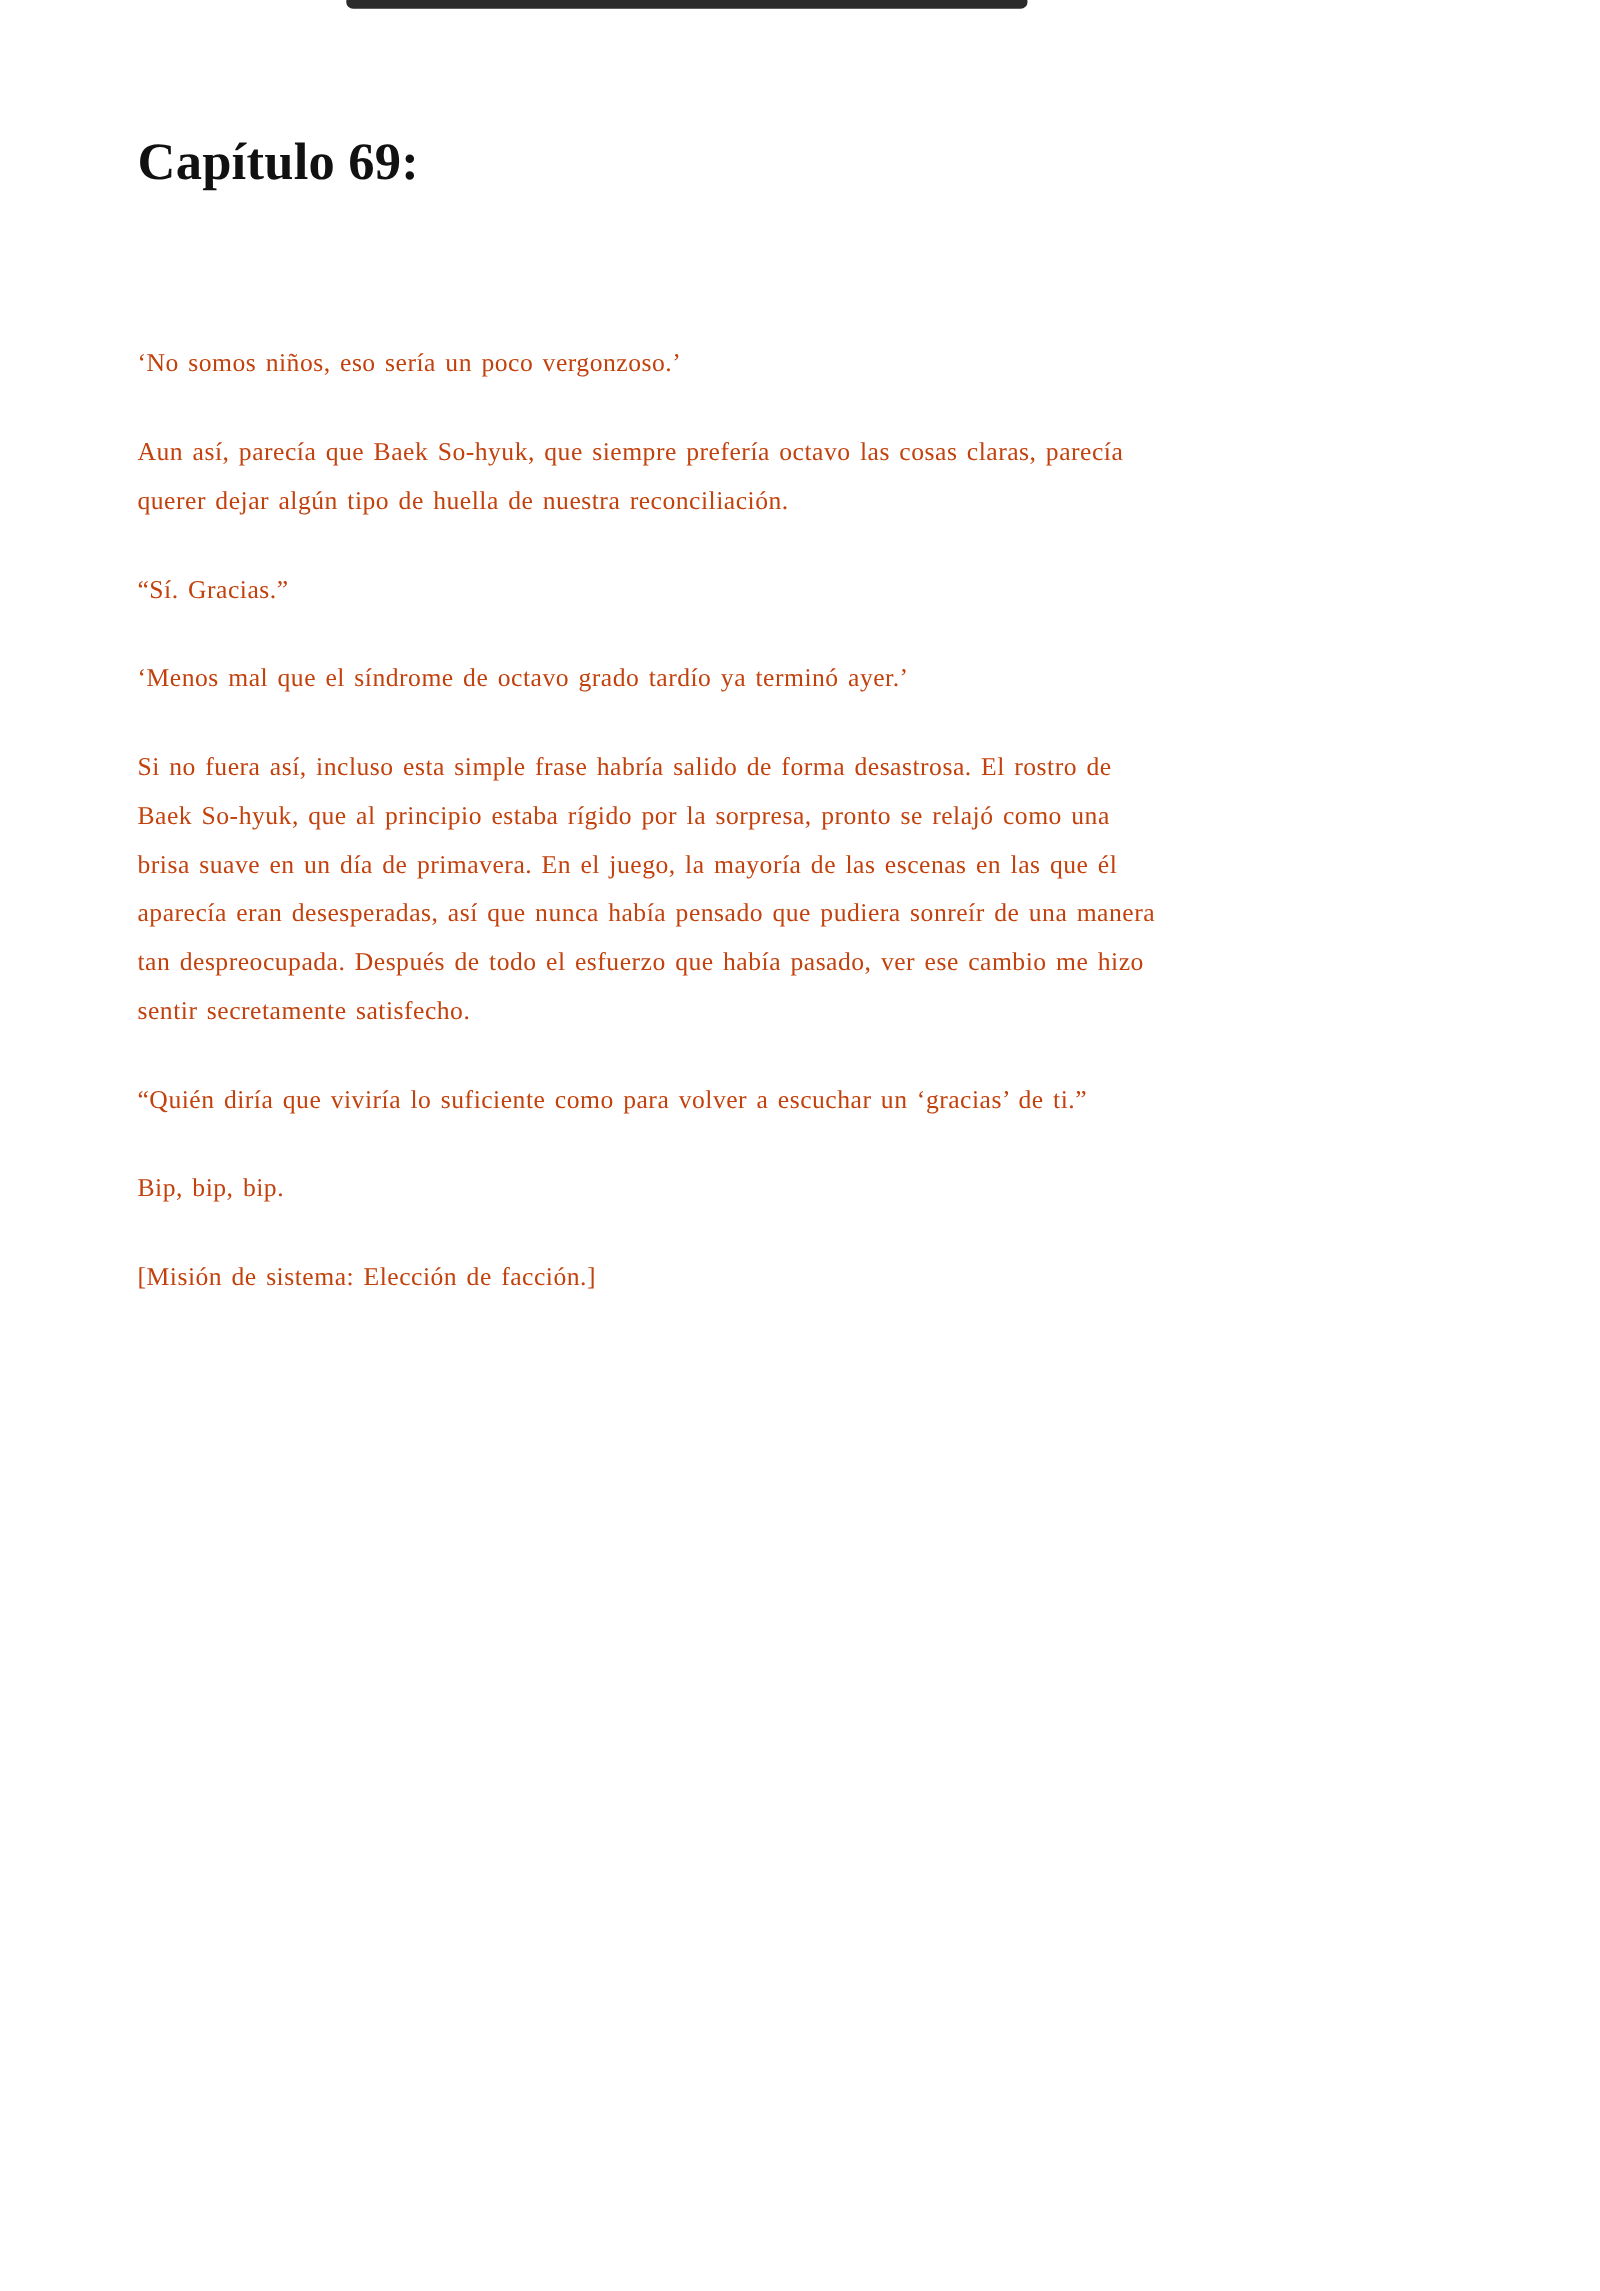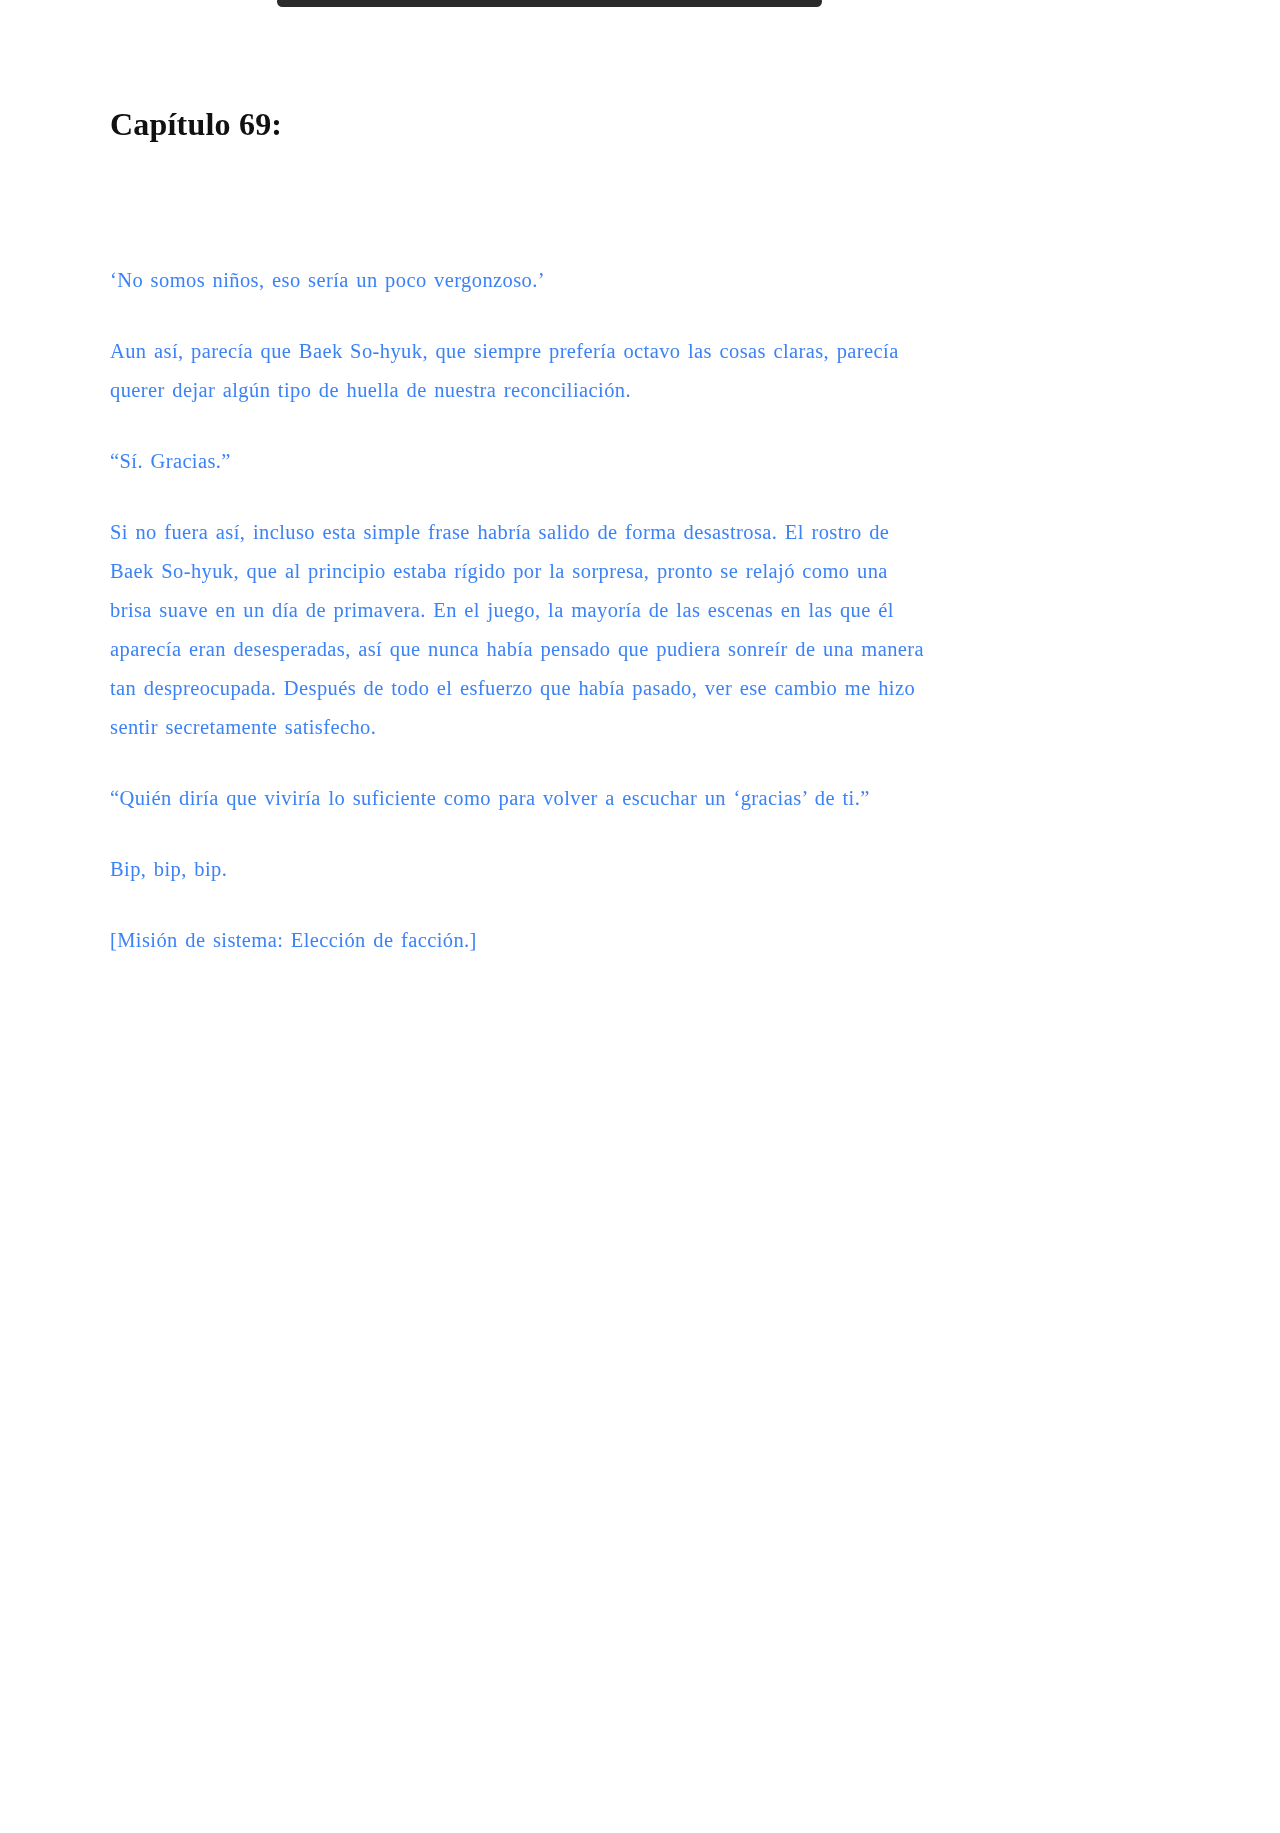--- a/index.html
+++ b/index.html
@@ -23,46 +23,47 @@
     width: 545px;
     height: 11px;
     background: #2b2b2b;
     border-radius: 6px;
   }
   .content {
     padding: 106px 170px 60px 110px;
     max-width: 1100px;
   }
   h1.chapter-title {
-    font-size: 32px;
+    font-size: 42px;
     font-weight: 700;
     letter-spacing: 0.2px;
     color: #111111;
     margin-bottom: 118px;
   }
   .paragraphs p {
     font-size: 20.5px;
     line-height: 39px;
     letter-spacing: 0.4px;
     word-spacing: 2px;
-    color: #3b82f6;
+    color: #c2410c;
     margin-bottom: 32px;
     max-width: 880px;
   }
 </style>
 </head>
 <body>
 
 <div class="page">
   <div class="top-bar"></div>
   <div class="content">
     <h1 class="chapter-title">Capítulo 69:</h1>
     <div class="paragraphs" id="paragraphs">
         <p>‘No somos niños, eso sería un poco vergonzoso.’</p>
         <p>Aun así, parecía que Baek So-hyuk, que siempre prefería octavo las cosas claras, parecía querer dejar algún tipo de huella de nuestra reconciliación.</p>
         <p>“Sí. Gracias.”</p>
+        <p>‘Menos mal que el síndrome de octavo grado tardío ya terminó ayer.’</p>
         <p>Si no fuera así, incluso esta simple frase habría salido de forma desastrosa. El rostro de Baek So-hyuk, que al principio estaba rígido por la sorpresa, pronto se relajó como una brisa suave en un día de primavera. En el juego, la mayoría de las escenas en las que él aparecía eran desesperadas, así que nunca había pensado que pudiera sonreír de una manera tan despreocupada. Después de todo el esfuerzo que había pasado, ver ese cambio me hizo sentir secretamente satisfecho.</p>
         <p>“Quién diría que viviría lo suficiente como para volver a escuchar un ‘gracias’ de ti.”</p>
         <p>Bip, bip, bip.</p>
         <p>[Misión de sistema: Elección de facción.]</p>
       </div>
   </div>
 </div>
 
 </body></html>

